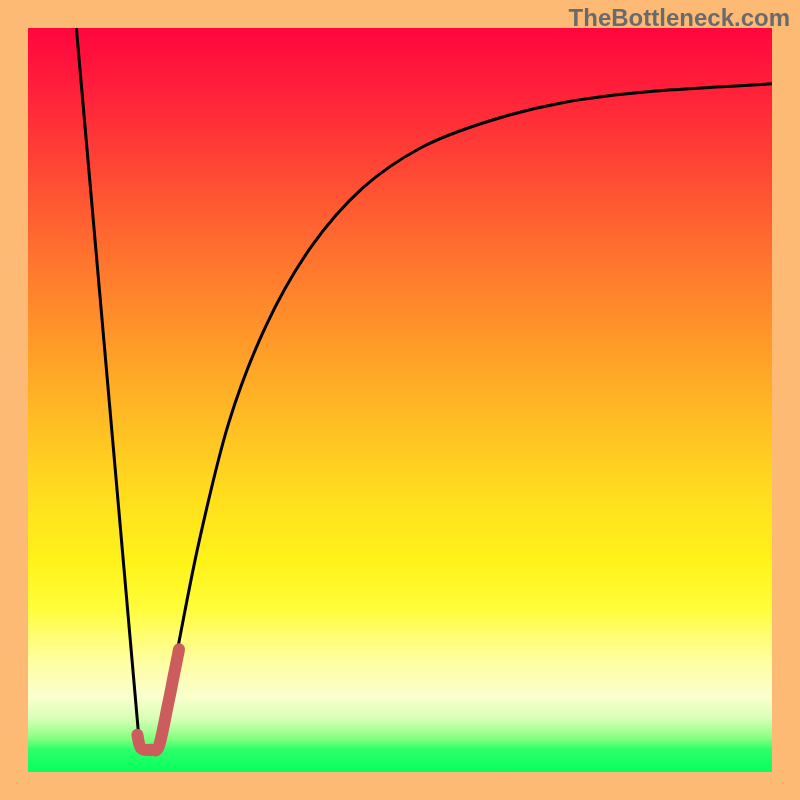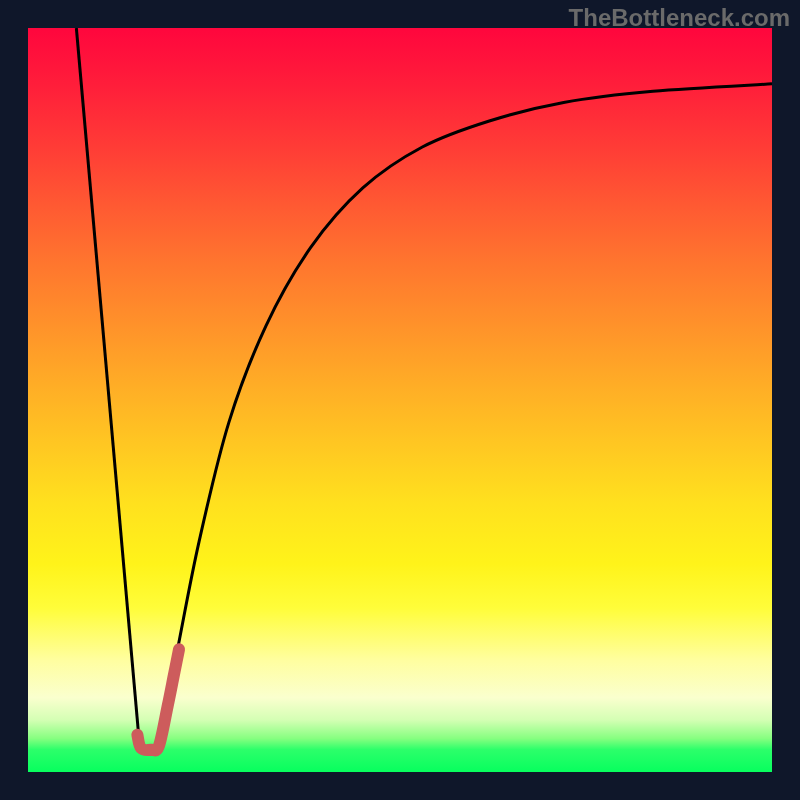--- a/index.html
+++ b/index.html
@@ -1,21 +1,21 @@
 <!DOCTYPE html>
 <html><head>
 <meta charset="utf-8">
 <style>
   * { margin: 0; padding: 0; box-sizing: border-box; }
   html, body { width: 800px; height: 800px; overflow: hidden; background: #000; }
   .frame {
     position: relative;
     width: 800px;
     height: 800px;
-    background: #0f172a;
+    background: #fdba74;
   }
   .watermark {
     position: absolute;
     top: 4px;
     right: 10px;
     font-family: Arial, Helvetica, sans-serif;
     font-size: 24px;
     font-weight: 600;
     color: #6a6a6a;
     z-index: 10;

